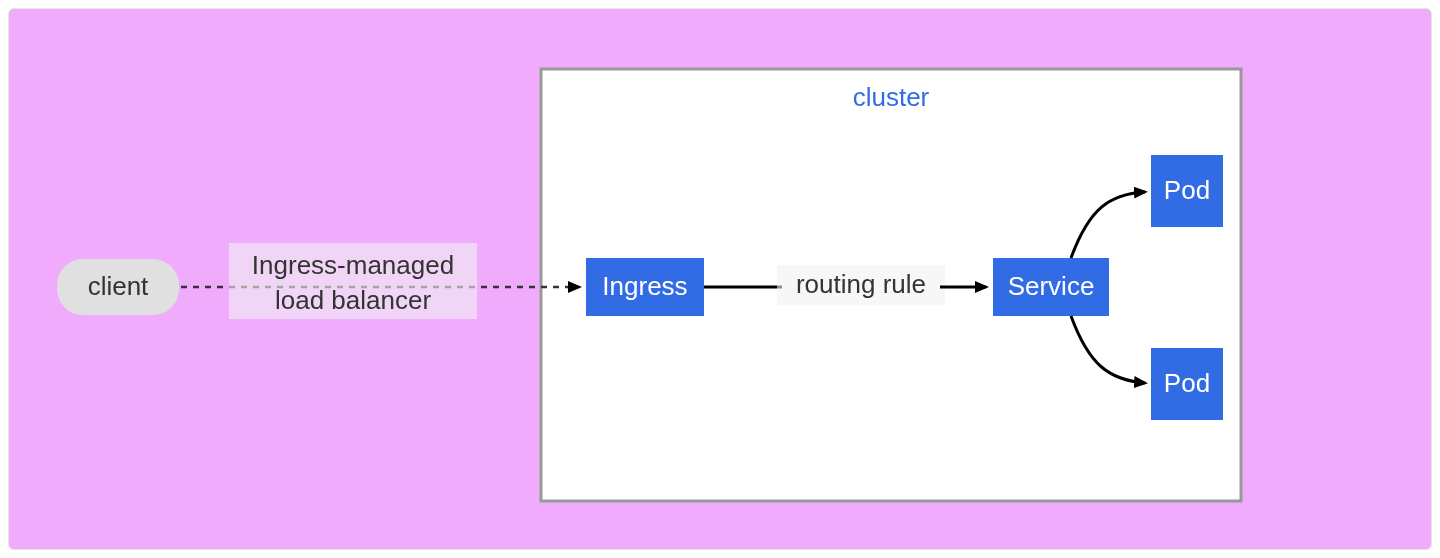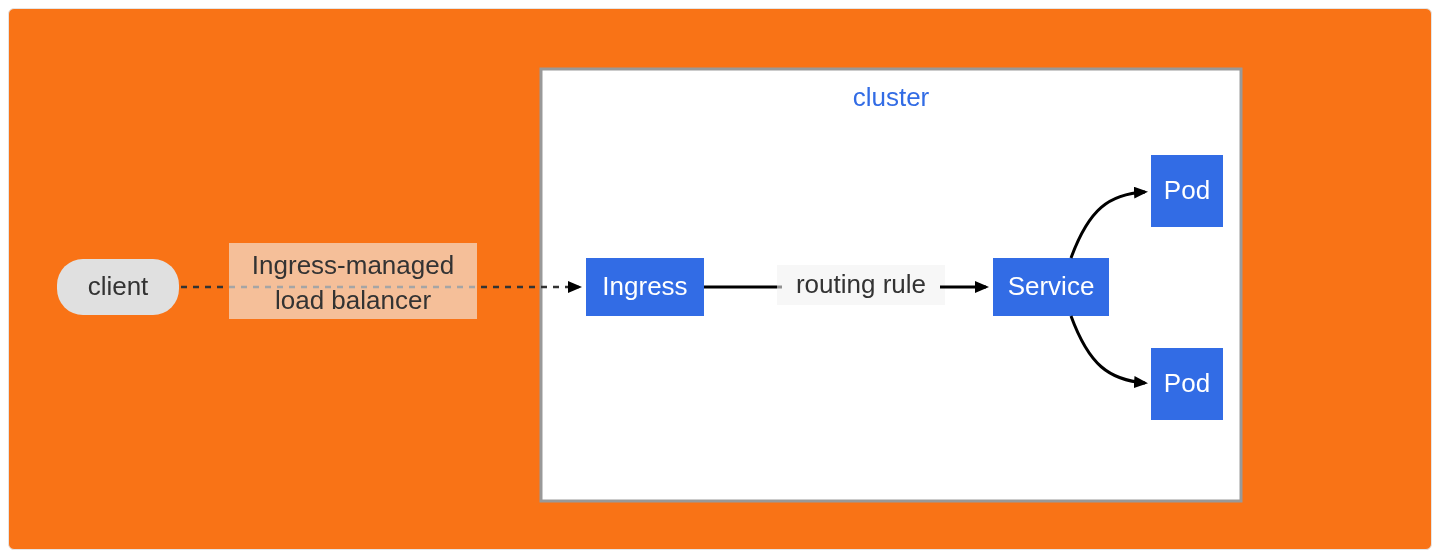--- a/index.html
+++ b/index.html
@@ -11,21 +11,21 @@
     background: #ffffff;
   }
   .outer-frame {
     position: absolute;
     left: 8px;
     top: 8px;
     width: 1424px;
     height: 542px;
     border: 1px solid #e5e5e5;
     border-radius: 6px;
-    background: #f97316;
+    background: #f0abfc;
     box-sizing: border-box;
   }
   .svg-stage {
     position: absolute;
     left: 0;
     top: 0;
   }
   text {
     dominant-baseline: middle;
   }

